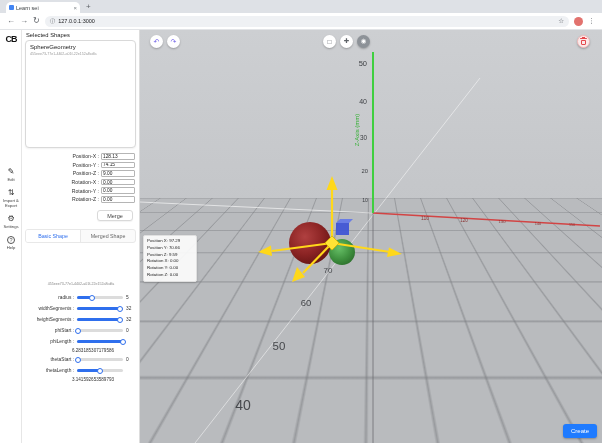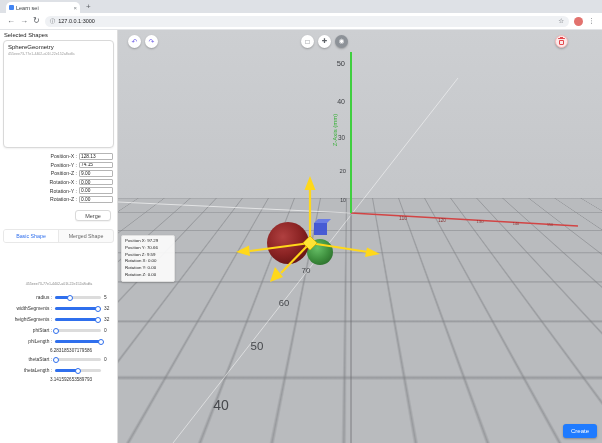--- a/index.html
+++ b/index.html
@@ -123,20 +123,41 @@
       <span class="siteinfo">ⓘ</span>
       <span class="url">127.0.0.1:3000</span>
       <span class="star">☆</span>
     </div>
     <span class="avatar"></span>
     <span class="kebab">⋮</span>
   </div>
 
   <div class="app">
 
+    <div class="rail">
+      <div class="logo">CB</div>
+      <div class="rail-items">
+        <div class="rail-item">
+          <span class="rail-icon">✎</span>
+          <span class="rail-label">Edit</span>
+        </div>
+        <div class="rail-item">
+          <span class="rail-icon">⇅</span>
+          <span class="rail-label">Import &amp; Export</span>
+        </div>
+        <div class="rail-item">
+          <span class="rail-icon">⚙</span>
+          <span class="rail-label">Settings</span>
+        </div>
+        <div class="rail-item">
+          <span class="help-icon">?</span>
+          <span class="rail-label">Help</span>
+        </div>
+      </div>
+    </div>
 
     <div class="panel">
       <div class="sel-title">Selected Shapes</div>
       <div class="shape-card">
         <div class="shape-name">SphereGeometry</div>
         <div class="shape-uuid">455eee73-77e1-4402-a01f-22e152a8cdfa</div>
       </div>
 
       <div class="fields">
         <div class="field-row">

